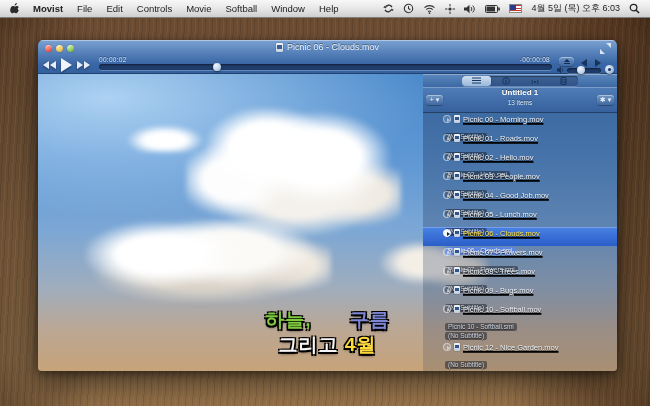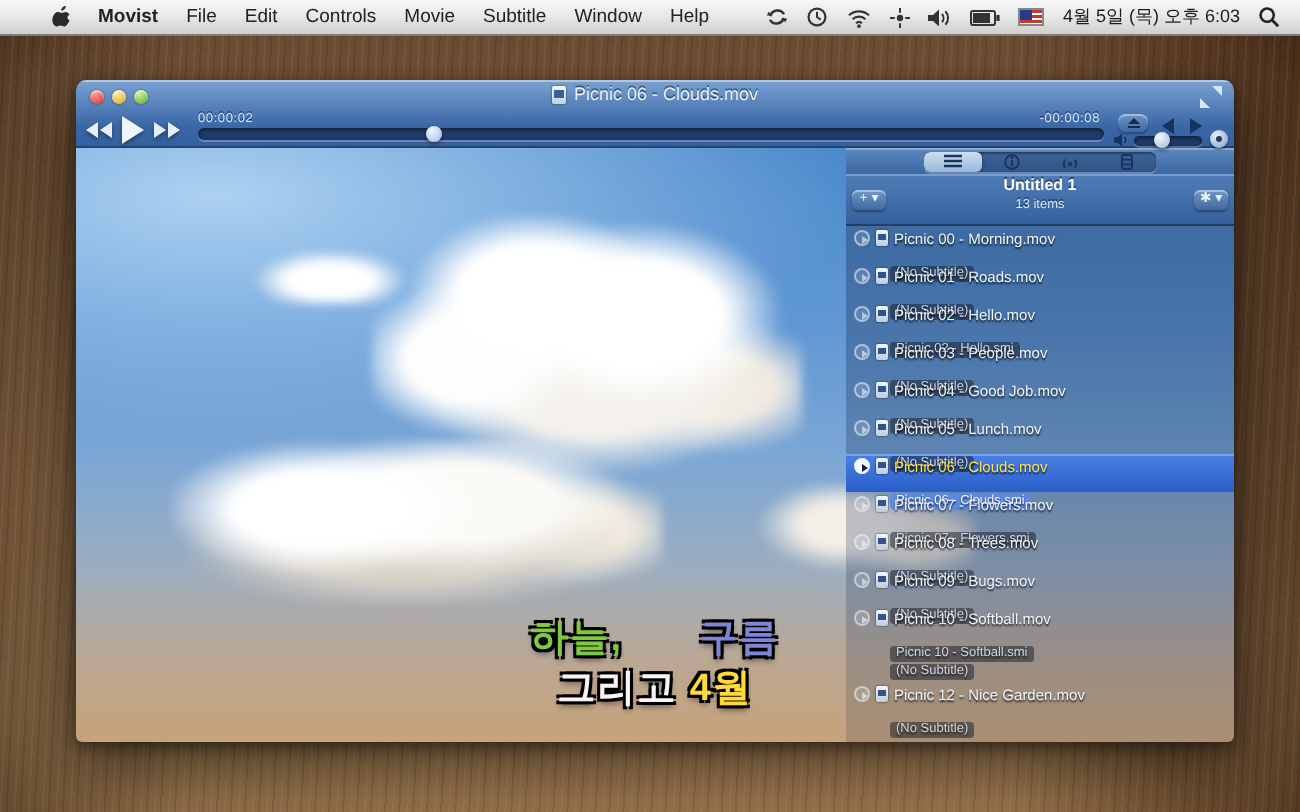--- a/index.html
+++ b/index.html
@@ -17,21 +17,21 @@
   }
   .desktop::after { content:""; position:absolute; inset:0;
     background: radial-gradient(120% 90% at 60% 35%, rgba(0,0,0,0) 55%, rgba(0,0,0,.22) 100%);
   }
 
   
   .menubar { position:absolute; left:0; top:0; width:650px; height:18px;
     background: linear-gradient(180deg, #f7f7f7 0%, #e9e9e9 45%, #cfcfcf 100%);
     border-bottom:1px solid #7e7e7e;
     display:flex; align-items:center; font-size:9.5px; color:#222; z-index:50; }
-  .mb-left { display:flex; align-items:center; gap:0; padding-left:24px; }
+  .mb-left { display:flex; align-items:center; gap:0; padding-left:8px; }
   .mb-item { padding:0 7px; line-height:17px; white-space:nowrap; }
   .mb-item.app { font-weight:bold; }
   .apple { width:11px; height:12px; display:inline-block; margin:0 5px 0 2px; }
   .mb-right { margin-left:auto; display:flex; align-items:center; gap:9px; padding-right:10px; }
   .sicon { display:inline-block; line-height:0; }
   .clocktext { white-space:nowrap; font-size:9px; color:#1c1c1c; }
   .flag { width:13px; height:9px; position:relative; display:inline-block;
     background: repeating-linear-gradient(180deg, #c43a32 0 1.3px, #fff 1.3px 2.6px); border:0.5px solid #888; }
   .flag::before { content:""; position:absolute; left:0; top:0; width:6px; height:5px; background:#2c3a8c; }
 
@@ -139,21 +139,21 @@
   .hbtn { position:absolute; top:8px; width:17px; height:10px; border-radius:3px;
     background:linear-gradient(180deg,#7298c6,#41699f); box-shadow:inset 0 1px 0 rgba(255,255,255,.4), 0 1px 1px rgba(0,0,0,.3);
     color:#e8f0fa; font-size:7px; line-height:10px; text-align:center; }
   .hbtn.add { left:3px; }
   .hbtn.act { right:3px; }
 
   .playlist { position:absolute; left:0; right:0; top:39px; bottom:0;
     background:linear-gradient(180deg, rgba(16,36,76,.34), rgba(16,36,76,.22) 70%, rgba(16,36,76,.16)); }
   .row { height:19px; padding-top:1px; }
   .row.selected { background:linear-gradient(180deg,#4a82e4,#2a5ec8); box-shadow:inset 0 1px 0 rgba(255,255,255,.25); }
-  .rmain { display:flex; align-items:center; gap:3px; height:10px; padding-left:4px; }
+  .rmain { display:flex; align-items:center; gap:3px; height:10px; padding-left:20px;text-decoration:underline; }
   .state { width:8px; height:8px; border-radius:50%; border:1px solid rgba(235,242,250,.55); position:relative; flex:0 0 auto;
     background:rgba(255,255,255,.12); }
   .state::after { content:""; position:absolute; left:2.5px; top:1.5px; width:0; height:0;
     border-left:3px solid rgba(240,246,252,.6); border-top:2px solid transparent; border-bottom:2px solid transparent; }
   .state.playing { background:#f4f8fd; border-color:#f4f8fd; }
   .state.playing::after { border-left-color:#0e2246; }
   .mdoc { width:6px; height:8px; background:linear-gradient(180deg,#f4f7fb,#bccbdc); border-radius:1px; position:relative; flex:0 0 auto;
     box-shadow:0 0 1px rgba(0,0,0,.8); }
   .mdoc::before { content:""; position:absolute; left:1px; right:1px; top:2px; height:3px; background:#2f548c; }
   .fname { font-size:7.5px; color:#f1f5fa; white-space:nowrap; text-shadow:0 1px 1px rgba(0,0,0,.8); }
@@ -175,21 +175,21 @@
     <span class="apple">
       <svg width="11" height="12" viewBox="0 0 11 12">
           <path fill="#2b2b2b" d="M7.6 0c.1.8-.3 1.6-.8 2.1-.5.6-1.3 1-2 .9-.1-.8.3-1.6.8-2.1C6.1.3 7 0 7.6 0zM9.9 9c-.3.8-.5 1.1-.9 1.8-.6.9-1.4 2-2.4 2-.9 0-1.1-.6-2.3-.6s-1.5.6-2.3.6c-1 0-1.8-1-2.4-1.9C-1.5 8.5-.1 4.9 1.6 4c.9-.5 1.9-.3 2.6.1.6.3 1.2.3 1.9 0 .8-.4 1.9-.6 2.8.1.4.3.7.7 1 1.2-1.8 1-1.5 3 .1 3.6z" transform="scale(.8) translate(1,0)"></path>
         </svg>
     </span>
     <span class="mb-item app">Movist</span>
     <span class="mb-item">File</span>
     <span class="mb-item">Edit</span>
     <span class="mb-item">Controls</span>
     <span class="mb-item">Movie</span>
-    <span class="mb-item">Subtitle</span>
+    <span class="mb-item">Softball</span>
     <span class="mb-item">Window</span>
     <span class="mb-item">Help</span>
   </div>
   <div class="mb-right">
     <span class="sicon">
       <svg width="11" height="11" viewBox="0 0 12 12">
           <path fill="none" stroke="#333" stroke-width="1.4" d="M2.2 7.5a4 4 0 0 0 7.4-1M9.8 4.5a4 4 0 0 0-7.4 1"></path>
           <path fill="#333" d="M9.2 6.8h2.4L10.4 9zM2.8 5.2H.4L1.6 3z"></path>
         </svg>
     </span>

